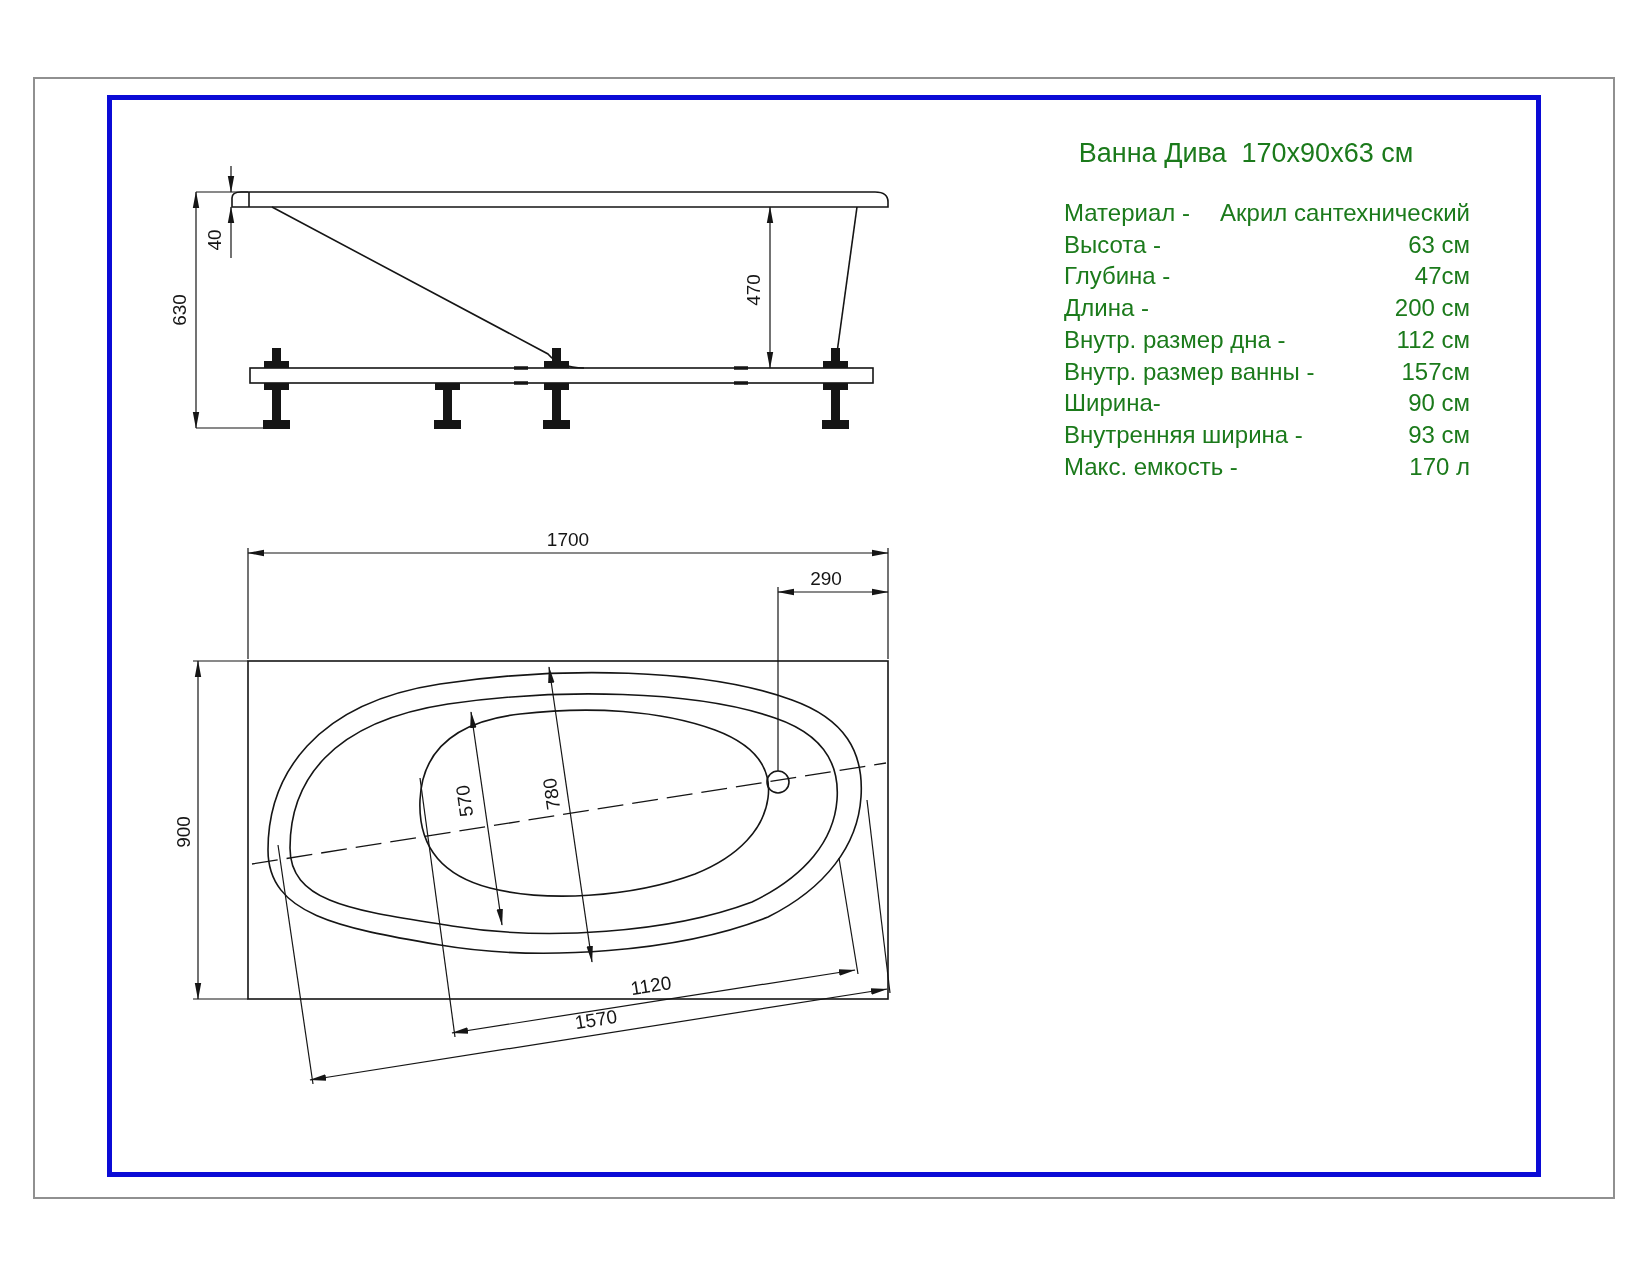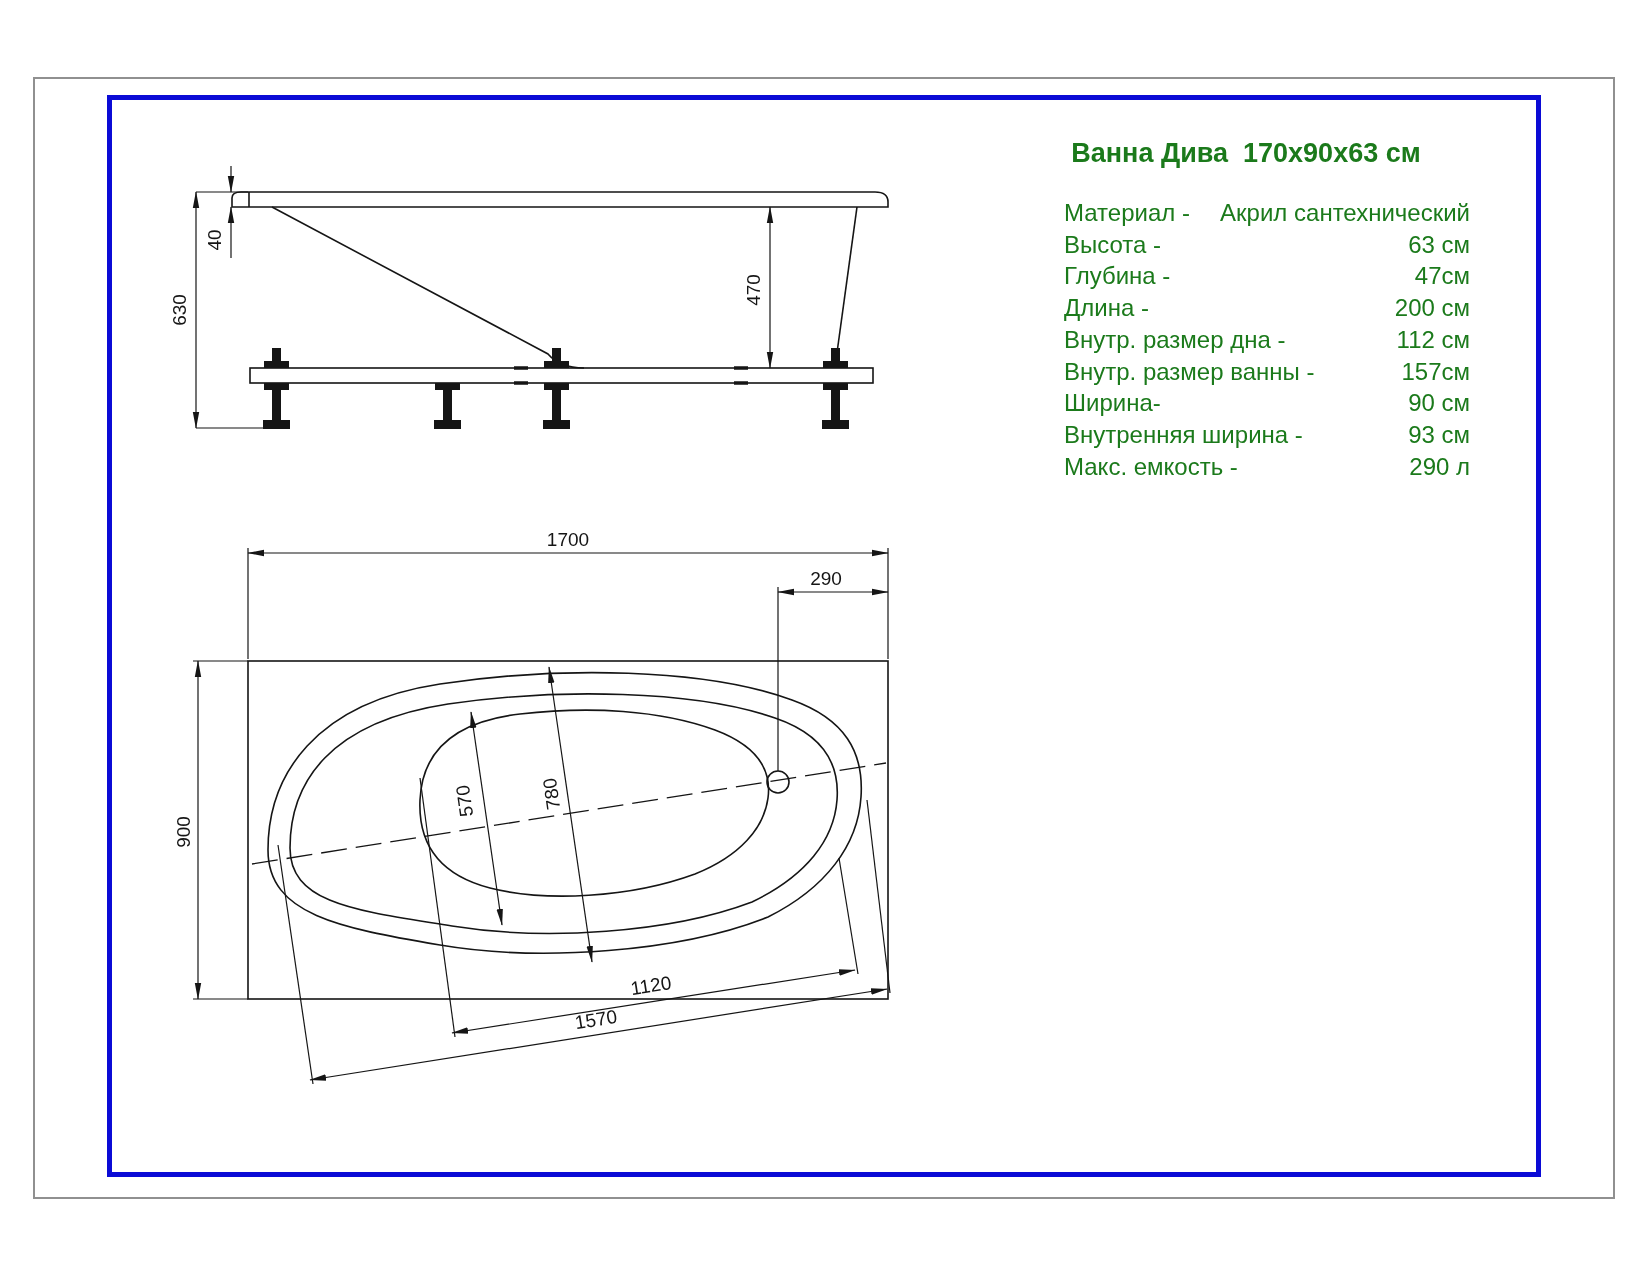--- a/index.html
+++ b/index.html
@@ -4,21 +4,21 @@
 <style>
   html,body{margin:0;padding:0;background:#fff;}
   #stage{position:relative;width:1650px;height:1275px;background:#fff;overflow:hidden;
          font-family:"Liberation Sans",sans-serif;}
   .page-border{position:absolute;left:33px;top:77px;width:1582px;height:1122px;
                border:2px solid #909090;box-sizing:border-box;background:#fff;}
   .blue-border{position:absolute;left:107px;top:95px;width:1434px;height:1082px;
                border:5px solid #0b0bd6;box-sizing:border-box;background:#fff;}
   #drawing{position:absolute;left:0;top:0;}
   .specs-block{position:absolute;left:1022px;top:138px;width:448px;color:#1b7a1b;}
-  .doc-title{font-size:27px;text-align:center;white-space:pre;margin:0 0 28px 0;font-weight:700;}
+  .doc-title{font-size:27px;text-align:center;white-space:pre;margin:0 0 28px 0;font-weight:400;}
   .spec-row{display:flex;justify-content:space-between;align-items:baseline;
             font-size:24px;line-height:31.7px;white-space:pre;margin-left:42px;}
   .spec-row .v{text-align:left;}
   svg text{font-family:"Liberation Sans",sans-serif;font-size:19px;fill:#151515;}
 </style>
 </head>
 <body>
 
 <div id="stage">
   <div class="page-border"></div>
@@ -187,17 +187,17 @@
       <div class="spec-row">
         <span>Ширина-</span>
         <span class="v">90 см</span>
       </div>
       <div class="spec-row">
         <span>Внутренняя ширина -</span>
         <span class="v">93 см</span>
       </div>
       <div class="spec-row">
         <span>Макс. емкость -</span>
-        <span class="v">290 л</span>
+        <span class="v">170 л</span>
       </div>
     </div>
   </div>
 </div>
 
 </body></html>

